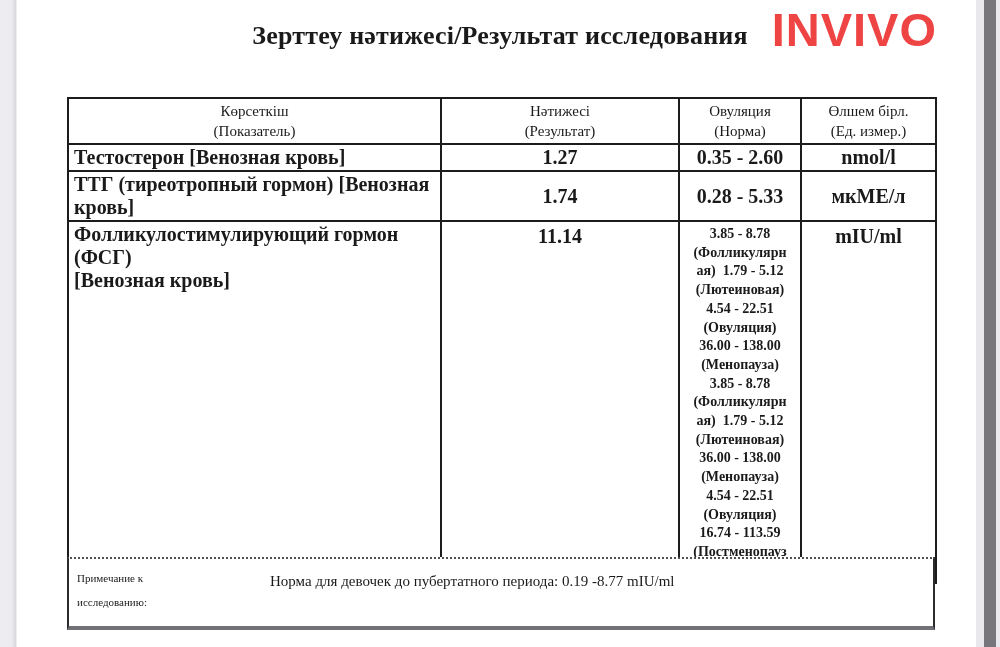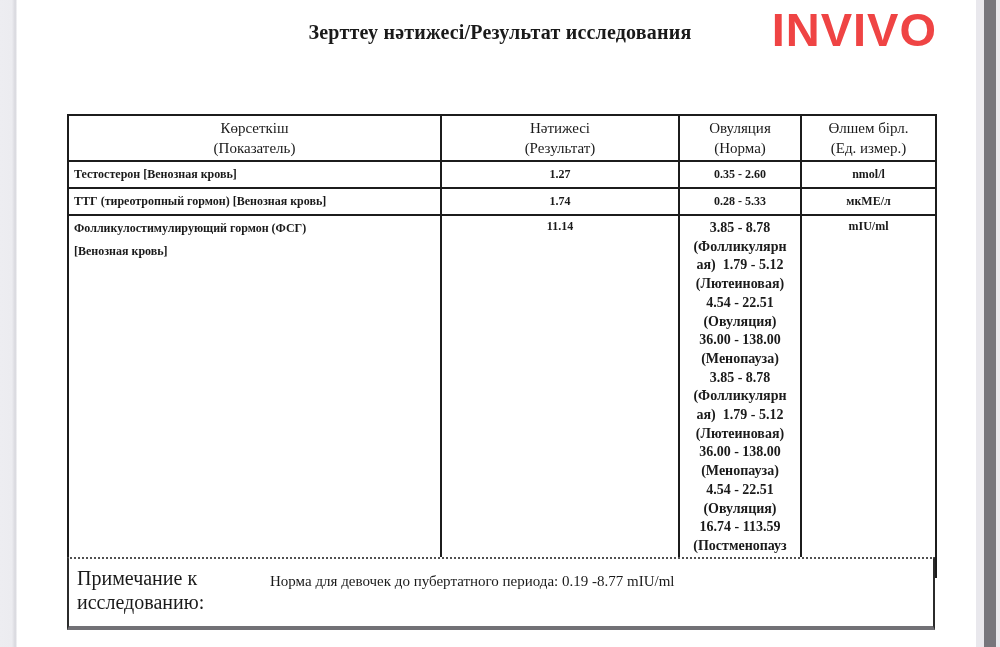--- a/index.html
+++ b/index.html
@@ -13,58 +13,58 @@
     background:linear-gradient(to right,#ededf1 0%,#ececf0 70%,#d7d7dd 90%,#f7f7f9 100%);
   }
   .scrollbar-track {
     position:absolute; right:0; top:0; width:24px; height:647px; background:#e9e8ed;
   }
   .scrollbar-thumb {
     position:absolute; left:8px; top:0; width:12px; height:647px; background:#77767c;
   }
   .page-title {
     position:absolute; top:21px; left:0; width:1000px; text-align:center;
-    font-size:20px; font-weight:bold; letter-spacing:0.2px;
+    font-size:26px; font-weight:bold; letter-spacing:0.2px;
   }
   .logo {
     position:absolute; top:6px; right:63px;
     font-family:"Liberation Sans", sans-serif; font-weight:bold;
     font-size:47px; line-height:1; letter-spacing:1px;
   }
   table.results {
-    position:absolute; left:67px; top:114px; width:868px;
+    position:absolute; left:67px; top:97px; width:868px;
     border-collapse:collapse; table-layout:fixed;padding-left:47px;
   }
   .results th, .results td {
     border:2px solid #1c1c1c; box-sizing:border-box;
     padding:1px 2px; overflow:hidden;
   }
   .results th {
     font-weight:normal; font-size:15px; line-height:20px;
     text-align:center; white-space:pre-line; height:46px; vertical-align:middle;
   }
-  .results td { font-weight:bold; font-size:12px; vertical-align:middle; }
+  .results td { font-weight:bold; font-size:20px; vertical-align:middle; }
   td.name { text-align:left; padding-left:5px; white-space:pre-line; line-height:23px; }
   td.center { text-align:center;border-radius:9px; }
   tr.r1 td { height:27px; }
   tr.r2 td { height:25px; }
   tr.r3 td { height:362px; vertical-align:top; }
   tr.r3 td.center { padding-top:3px; }
   tr.r3 td.norm {
     font-size:14px; line-height:18.7px; white-space:pre-wrap;
     text-align:center; padding:3px 1px 0 1px;margin-left:48px;
   }
   .note-box {
     position:absolute; left:67px; top:557px; width:868px; height:73px;
     box-sizing:border-box; background:#fff;
     border-left:2px solid #2b2b2b; border-right:2px solid #2b2b2b;
     border-top:2px dotted #515151; border-bottom:4px solid #727176;
   }
   .note-label {
-    position:absolute; left:8px; top:7px; font-size:20px;
+    position:absolute; left:8px; top:7px; font-size:11px;
     line-height:24px; white-space:pre-line;
   }
   .note-text { position:absolute; left:201px; top:8px; font-size:15px;margin-top:6px; }
 </style>
 </head>
 <body>
 
 <div class="edge-left"></div>
 
 <div class="scrollbar-track">

